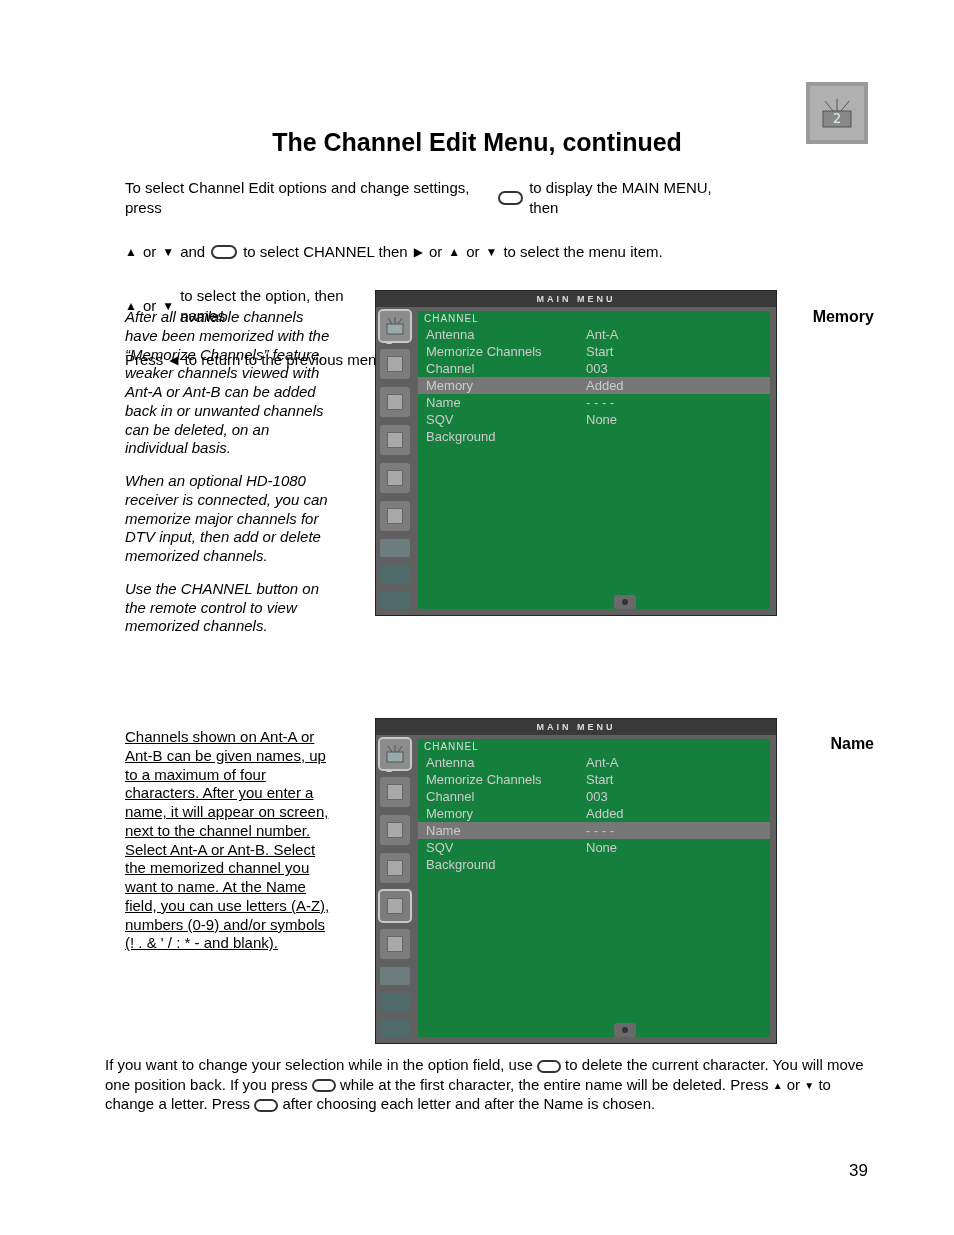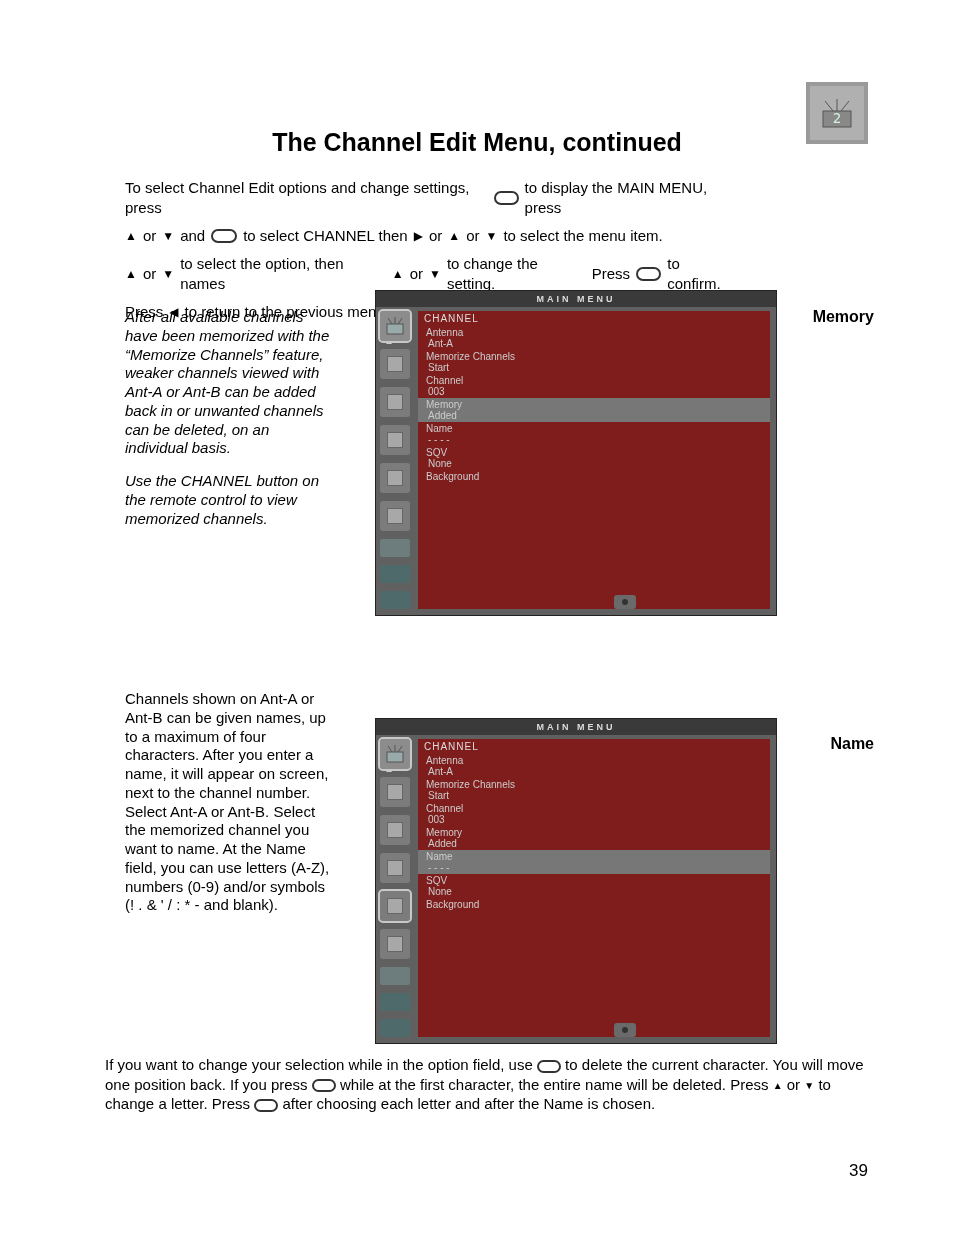--- a/index.html
+++ b/index.html
@@ -1,51 +1,51 @@
 <!DOCTYPE html>
 <html><head>
 <meta charset="utf-8">
 <style>
   html,body{margin:0;padding:0;background:#fff;font-family:"Gill Sans","Gill Sans MT","Helvetica Neue",Arial,sans-serif;color:#000;}
   .page{width:954px;height:1235px;position:relative;margin:0 auto;box-sizing:border-box;}
   .title{position:absolute;left:0;right:0;top:88px;text-align:center;font-weight:700;font-size:25px;margin-top:40px;}
   .corner-badge{position:absolute;top:82px;right:86px;width:62px;height:62px;background:#b0b0b0;display:flex;align-items:center;justify-content:center;border:4px solid #9a9a9a;box-sizing:border-box;}
   .corner-badge svg{width:36px;height:36px;}
   
-  .reminder{position:absolute;left:125px;top:178px;width:610px;display:flex;flex-direction:column;gap:8px;font-size:15px;justify-content:flex-end;}
+  .reminder{position:absolute;left:125px;top:178px;width:610px;display:flex;flex-direction:column;gap:24px;font-size:15px;justify-content:flex-end;}
   .reminder .row{display:flex;align-items:center;gap:6px;min-height:20px;line-height:20px;}
   .glyph{display:inline-block;font-size:12px;line-height:1;vertical-align:middle;}
   .cap{display:inline-block;width:22px;height:10px;border:2px solid #333;border-radius:999px;vertical-align:middle;}
   
   .leftcol{position:absolute;left:125px;width:210px;font-size:15px;line-height:1.25;}
   .leftcol p{margin:0 0 14px 0;}
   .leftcol.memory{top:308px;font-style:italic;}
-  .leftcol.name{top:690px;}
+  .leftcol.name{top:728px;text-decoration:underline;}
   
   .sidelabel{position:absolute;right:80px;font-weight:700;font-size:16px;}
   .sidelabel.memory{top:308px;}
   .sidelabel.name{top:735px;}
   
   .shot{position:absolute;left:375px;width:400px;background:#606060;border:1px solid #222;}
   .shot.memory{top:290px;height:324px;}
   .shot.name{top:718px;height:324px;}
   .shot .menubar{height:16px;background:#3a3a3a;color:#ddd;text-align:center;font-size:9px;letter-spacing:3px;line-height:16px;font-weight:700;}
   .shot .body{position:relative;height:calc(100% - 16px);}
   .shot .iconcol{position:absolute;left:4px;top:4px;width:30px;display:flex;flex-direction:column;gap:8px;}
   .ico{width:30px;height:30px;background:#7c7c7c;border-radius:3px;display:flex;align-items:center;justify-content:center;}
   .ico.ant{background:#8c8c8c;}
   .ico .sq{width:16px;height:16px;background:#a8a8a8;border:1px solid #666;box-sizing:border-box;}
   .ico.selected{outline:2px solid #c8c8c8;}
   .ico.small{height:18px;border-radius:2px;}
   .ico.globe{background:#6d7c7c;}
   .ico.wide{background:#4e6a6a;}
   .ant-num{position:absolute;font-size:11px;color:#ccc;left:10px;top:27px;font-weight:700;}
-  .panel{position:absolute;left:42px;top:4px;right:6px;bottom:6px;background:#7f1d1d;}
+  .panel{position:absolute;left:42px;top:4px;right:6px;bottom:6px;background:#15803d;}
   .panel .heading{font-size:10px;color:#ddd;letter-spacing:1px;padding:2px 6px;}
-  .panel .row{display:flex;font-size:10px;color:#ccc;padding:1px 0;flex-direction:column;}
+  .panel .row{display:flex;font-size:13px;color:#ccc;padding:1px 0;}
   .panel .row .lab{width:150px;padding-left:8px;}
   .panel .row .val{flex:1;margin-left:10px;}
   .panel .row.sel{background:#777;}
   .dot{position:absolute;right:140px;bottom:6px;width:22px;height:14px;background:#6a6a6a;border-radius:3px;display:flex;align-items:center;justify-content:center;}
   .dot::after{content:"";width:6px;height:6px;background:#333;border-radius:50%;}
   
   .bottom{position:absolute;left:105px;right:86px;top:1055px;font-size:15px;line-height:1.3;}
   .bottom .cap{width:20px;height:9px;}
   .bottom .glyph{font-size:10px;}
   .pagenum{position:absolute;right:86px;bottom:54px;font-size:17px;}
@@ -64,21 +64,21 @@
       <line x1="6" y1="6" x2="14" y2="16" stroke="#555" stroke-width="1"></line>
       <line x1="30" y1="6" x2="22" y2="16" stroke="#555" stroke-width="1"></line>
       <line x1="18" y1="4" x2="18" y2="16" stroke="#555" stroke-width="1"></line>
     </svg>
   </div>
 
   <div class="reminder">
     <div class="row">
       <span>To select Channel Edit options and change settings, press</span>
       <span class="cap"></span>
-      <span>to display the MAIN MENU, press</span>
+      <span>to display the MAIN MENU, then</span>
     </div>
     <div class="row">
       <span class="glyph">▲</span>
       <span>or</span>
       <span class="glyph">▼</span>
       <span>and</span>
       <span class="cap"></span>
       <span>to select CHANNEL then</span>
       <span class="glyph">▶</span>
       <span>or</span>
@@ -105,20 +105,21 @@
       <span class="glyph">◀</span>
       <span>to return to the previous menu or</span>
       <span class="cap"></span>
       <span>to exit.</span>
     </div>
   </div>
 
   <div class="sidelabel memory">Memory</div>
   <div class="leftcol memory">
     <p>After all available channels have been memorized with the “Memorize Channels” feature, weaker channels viewed with Ant-A or Ant-B can be added back in or unwanted channels can be deleted, on an individual basis.</p>
+    <p>When an optional HD-1080 receiver is connected, you can memorize major channels for DTV input, then add or delete memorized channels.</p>
     <p>Use the CHANNEL button on the remote control to view memorized channels.</p>
   </div>
   <div class="shot memory">
     <div class="menubar">MAIN MENU</div>
     <div class="body">
       <span class="ant-num">2</span>
       <div class="iconcol">
         <div class="ico ant selected">
           <svg width="22" height="22" viewBox="0 0 22 22">
               <rect x="3" y="9" width="16" height="10" fill="#9aa" stroke="#555"></rect>

